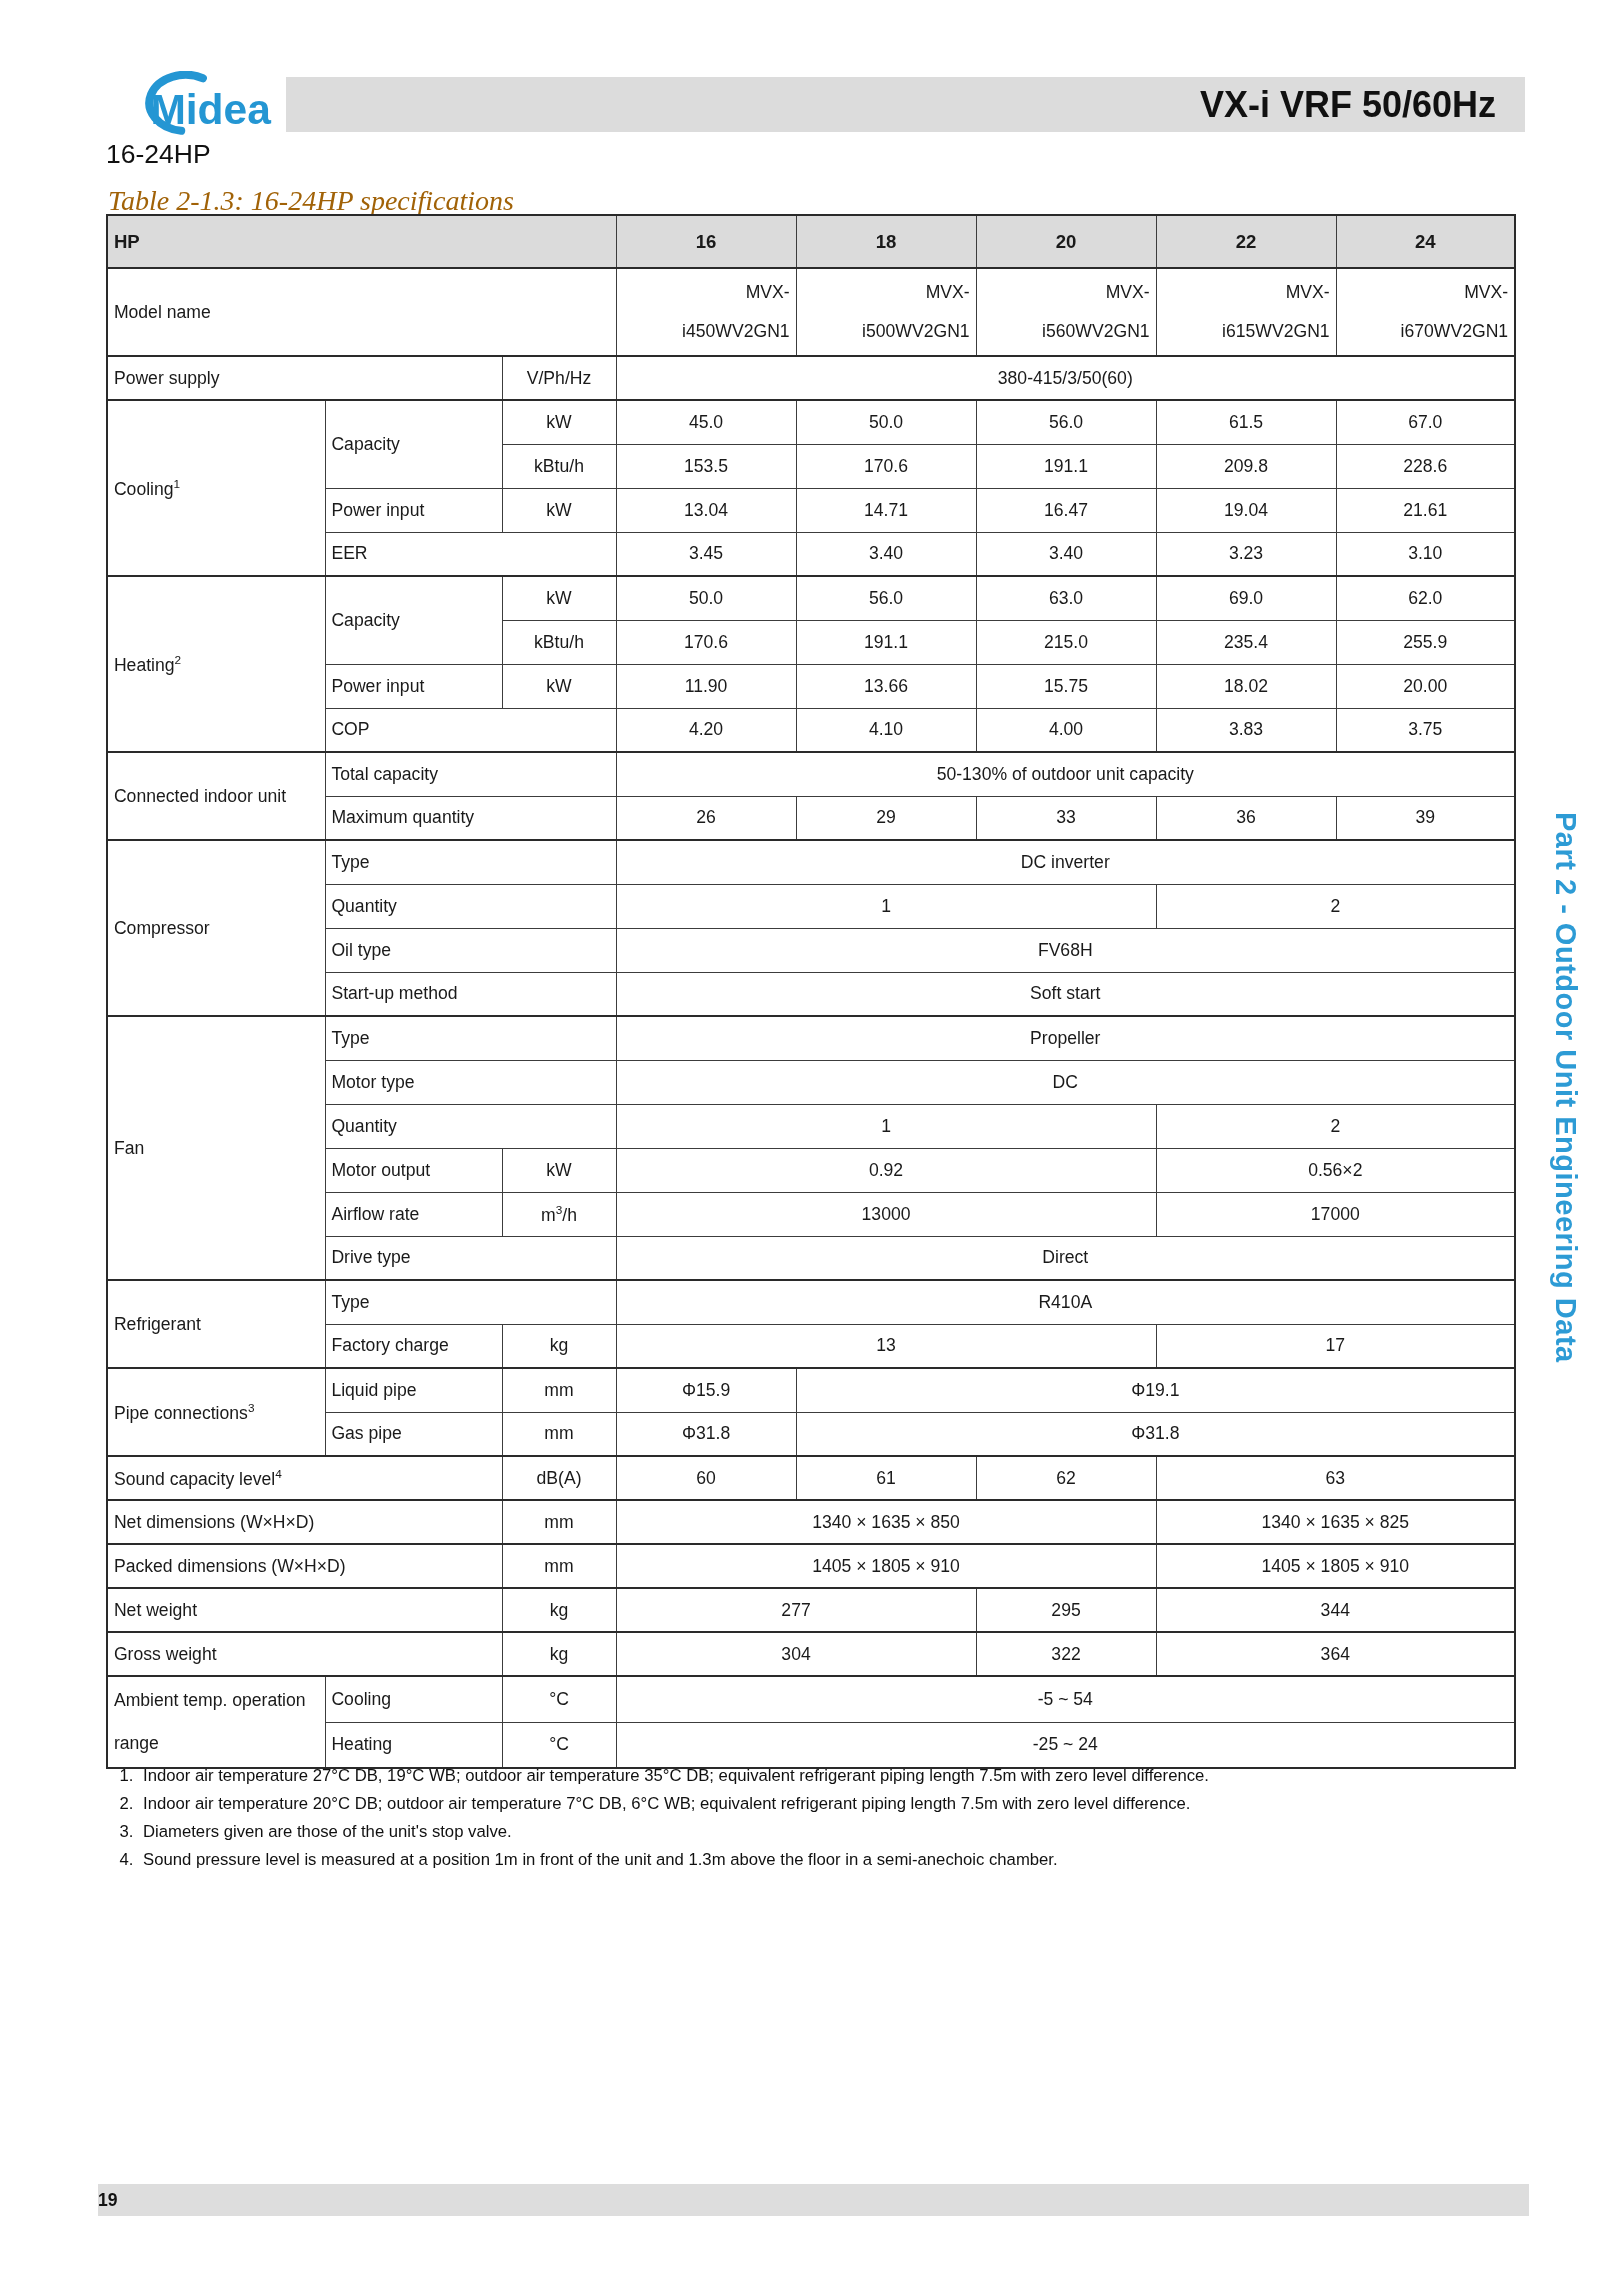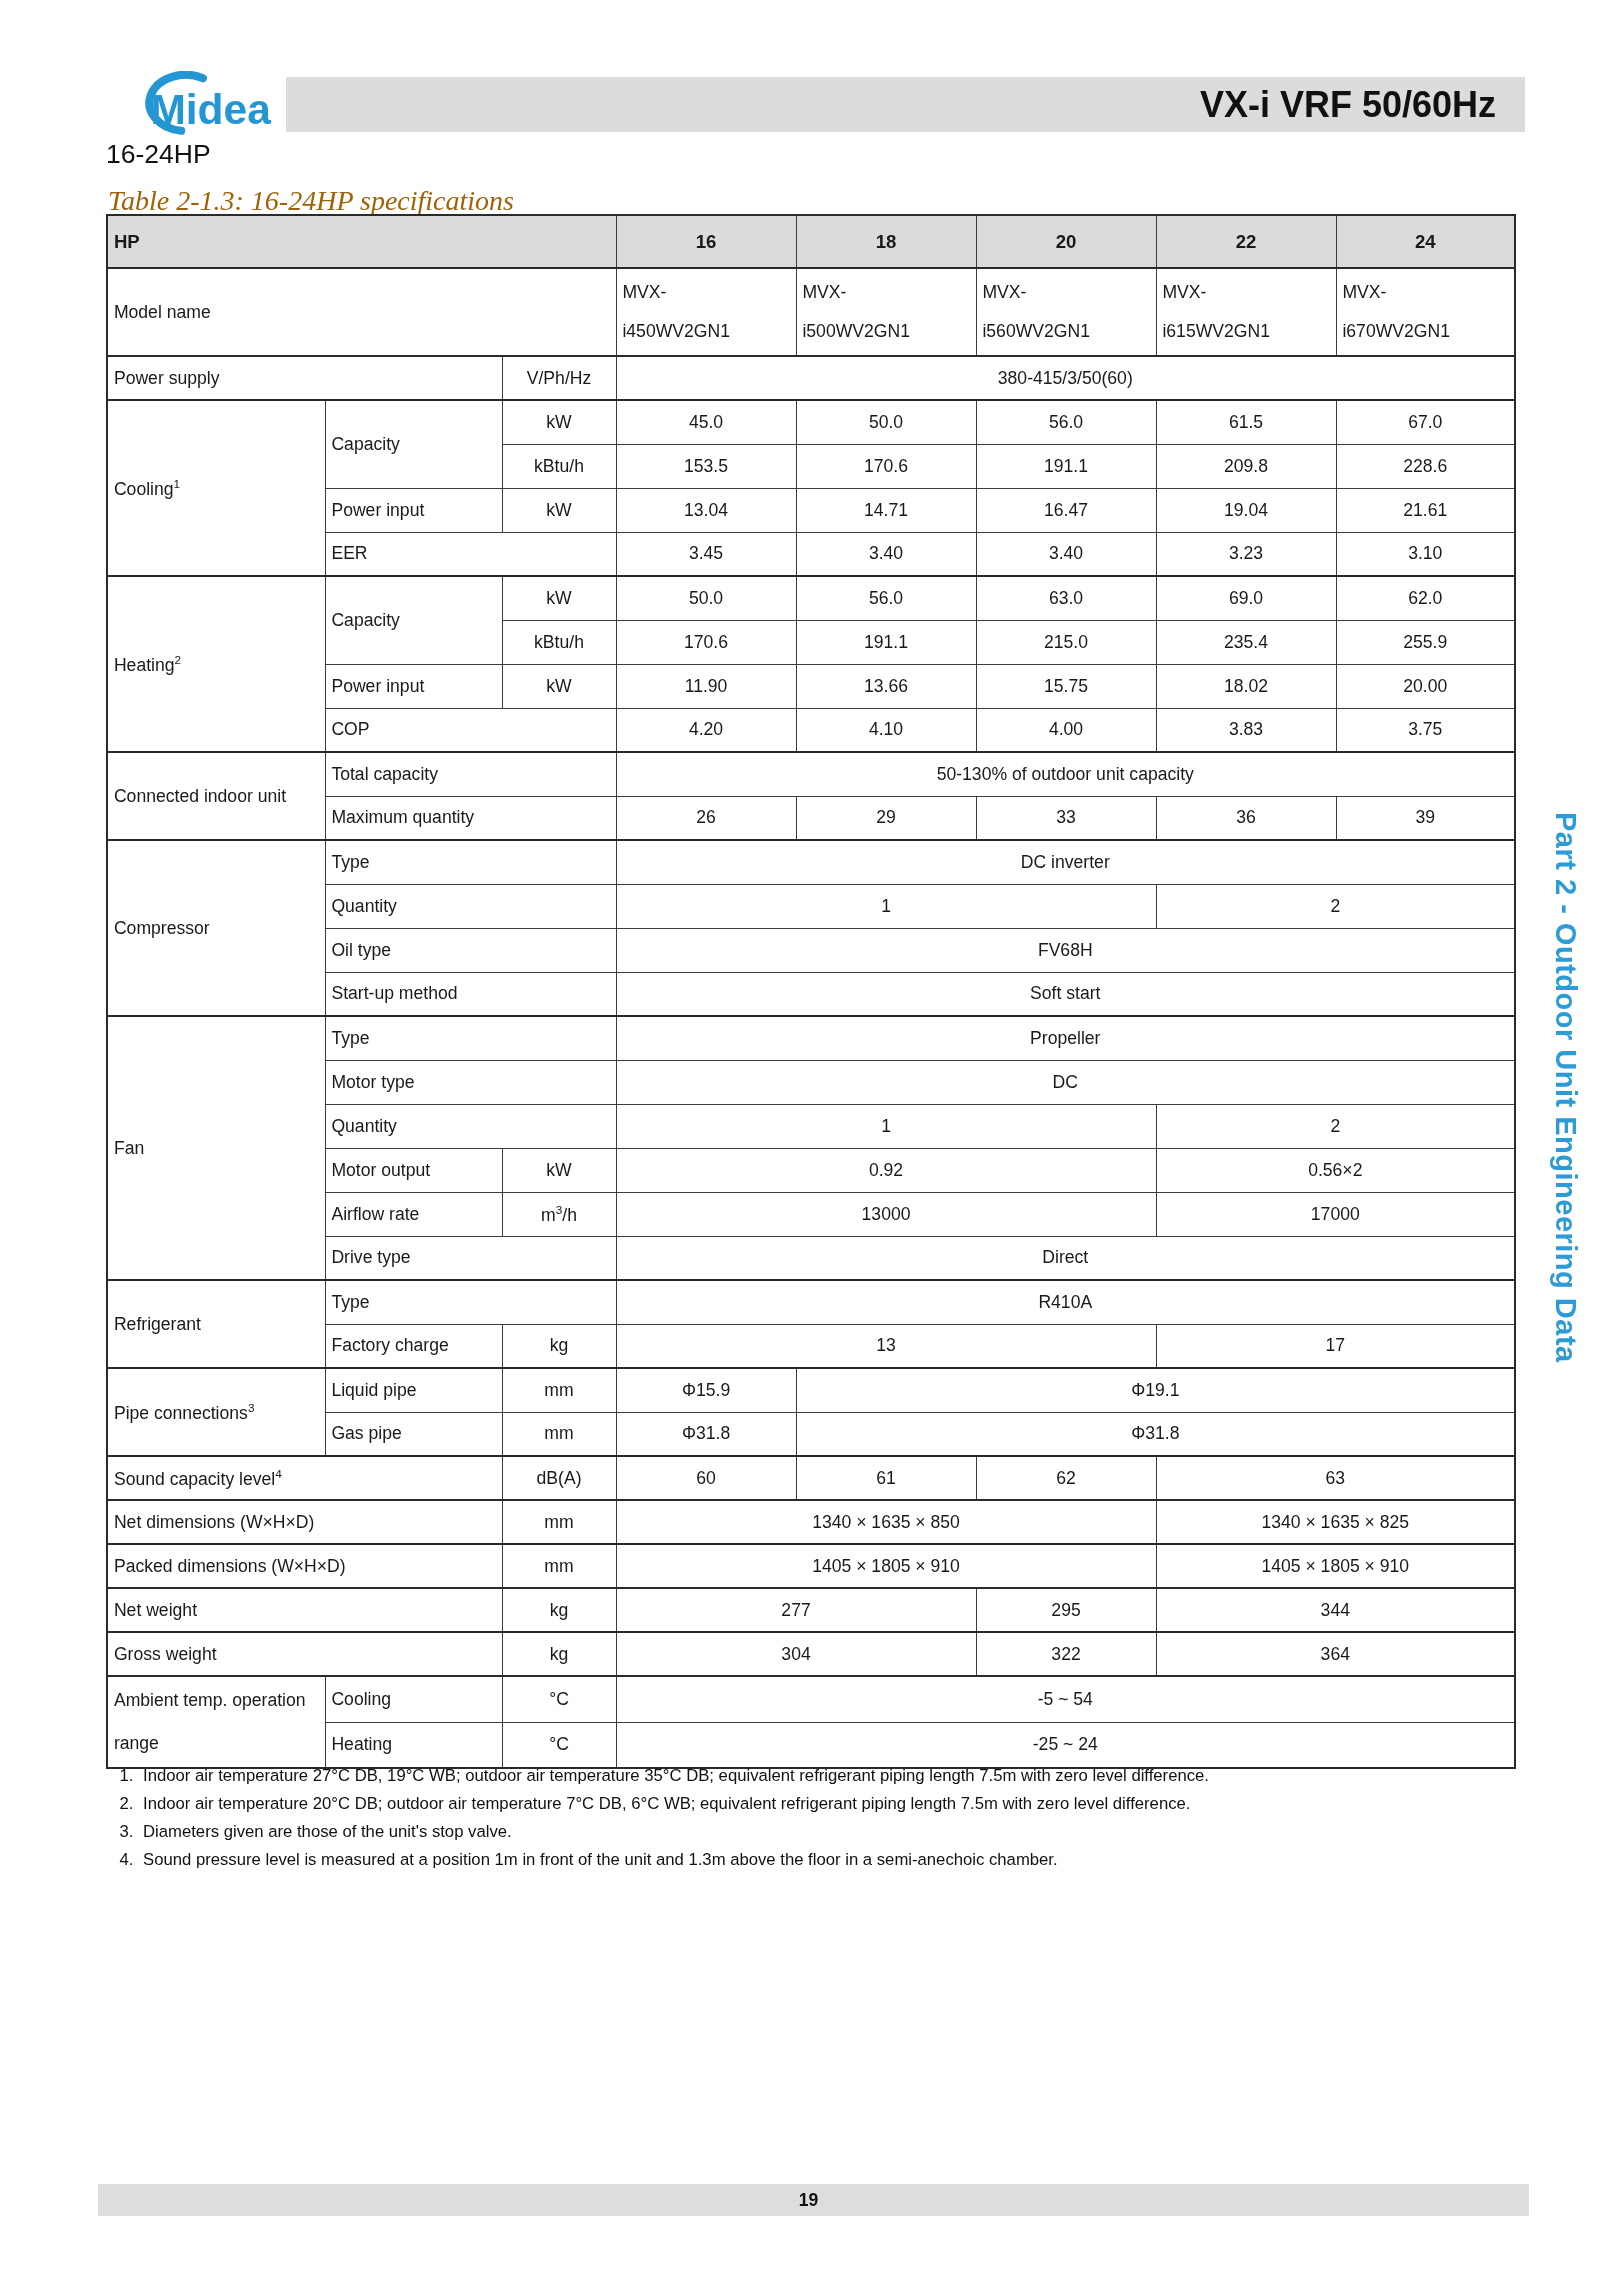--- a/index.html
+++ b/index.html
@@ -21,42 +21,42 @@
   
   .spec-wrap { position:absolute; left:106px; top:214px; width:1409px; }
   table.spec { border-collapse:collapse; table-layout:fixed; width:1409px;
                border:2.9px solid #2a2a2a; font-size:17.6px; }
   table.spec td { border:1.5px solid #3c3c3c; vertical-align:middle; padding:2px 5.9px; height:44px; }
   table.spec tr.sec > td { border-top:2.9px solid #2a2a2a; }
   td.lab { text-align:left; padding-left:11.8px; }
   td.ctr { text-align:center; }
   tr.hprow td { background:#dbdbdb; font-weight:bold; font-size:18.6px; height:53px; }
   tr.model-row td { height:88px; }
-  .mline { line-height:39px; text-align:left; }
+  .mline { line-height:39px; text-align:right; }
   td.tall { line-height:43px; }
   sup { font-size:11.8px; }
 
   
   .notes { position:absolute; left:96px; top:1762px; width:1416px; font-size:16.7px; color:#111; }
   .notes-title { margin-bottom:7.8px; }
   .note-row { display:flex; line-height:28px; }
   .note-num { width:47px; padding-left:23.5px; flex:none; }
   .note-text { flex:1; }
 
   
   .sidebar {
     position:absolute; right:39px; top:812px; height:686px;
     writing-mode:vertical-rl; font-weight:bold; font-size:29px;
     color:#2d9bd5; letter-spacing:0.5px; white-space:nowrap;
   }
 
   
   .footer {
     position:absolute; left:98px; top:2184px; width:1431px; height:32px;
-    background:#dddddd; text-align:center; font-weight:bold; font-size:17.6px;
+    background:#dddddd; text-align:left; font-weight:bold; font-size:17.6px;
     line-height:32px; padding-right:9.8px; color:#111;
   }
 </style>
 </head>
 <body>
 
 <svg class="logo" viewBox="0 0 200 74">
   <path d="M 96 8 A 40 31 0 1 0 72 66" fill="none" stroke="#2496d3" stroke-width="9" stroke-linecap="round"></path>
   <text x="38" y="59" font-weight="bold" font-size="47" fill="#2496d3">Midea</text>
 </svg>

